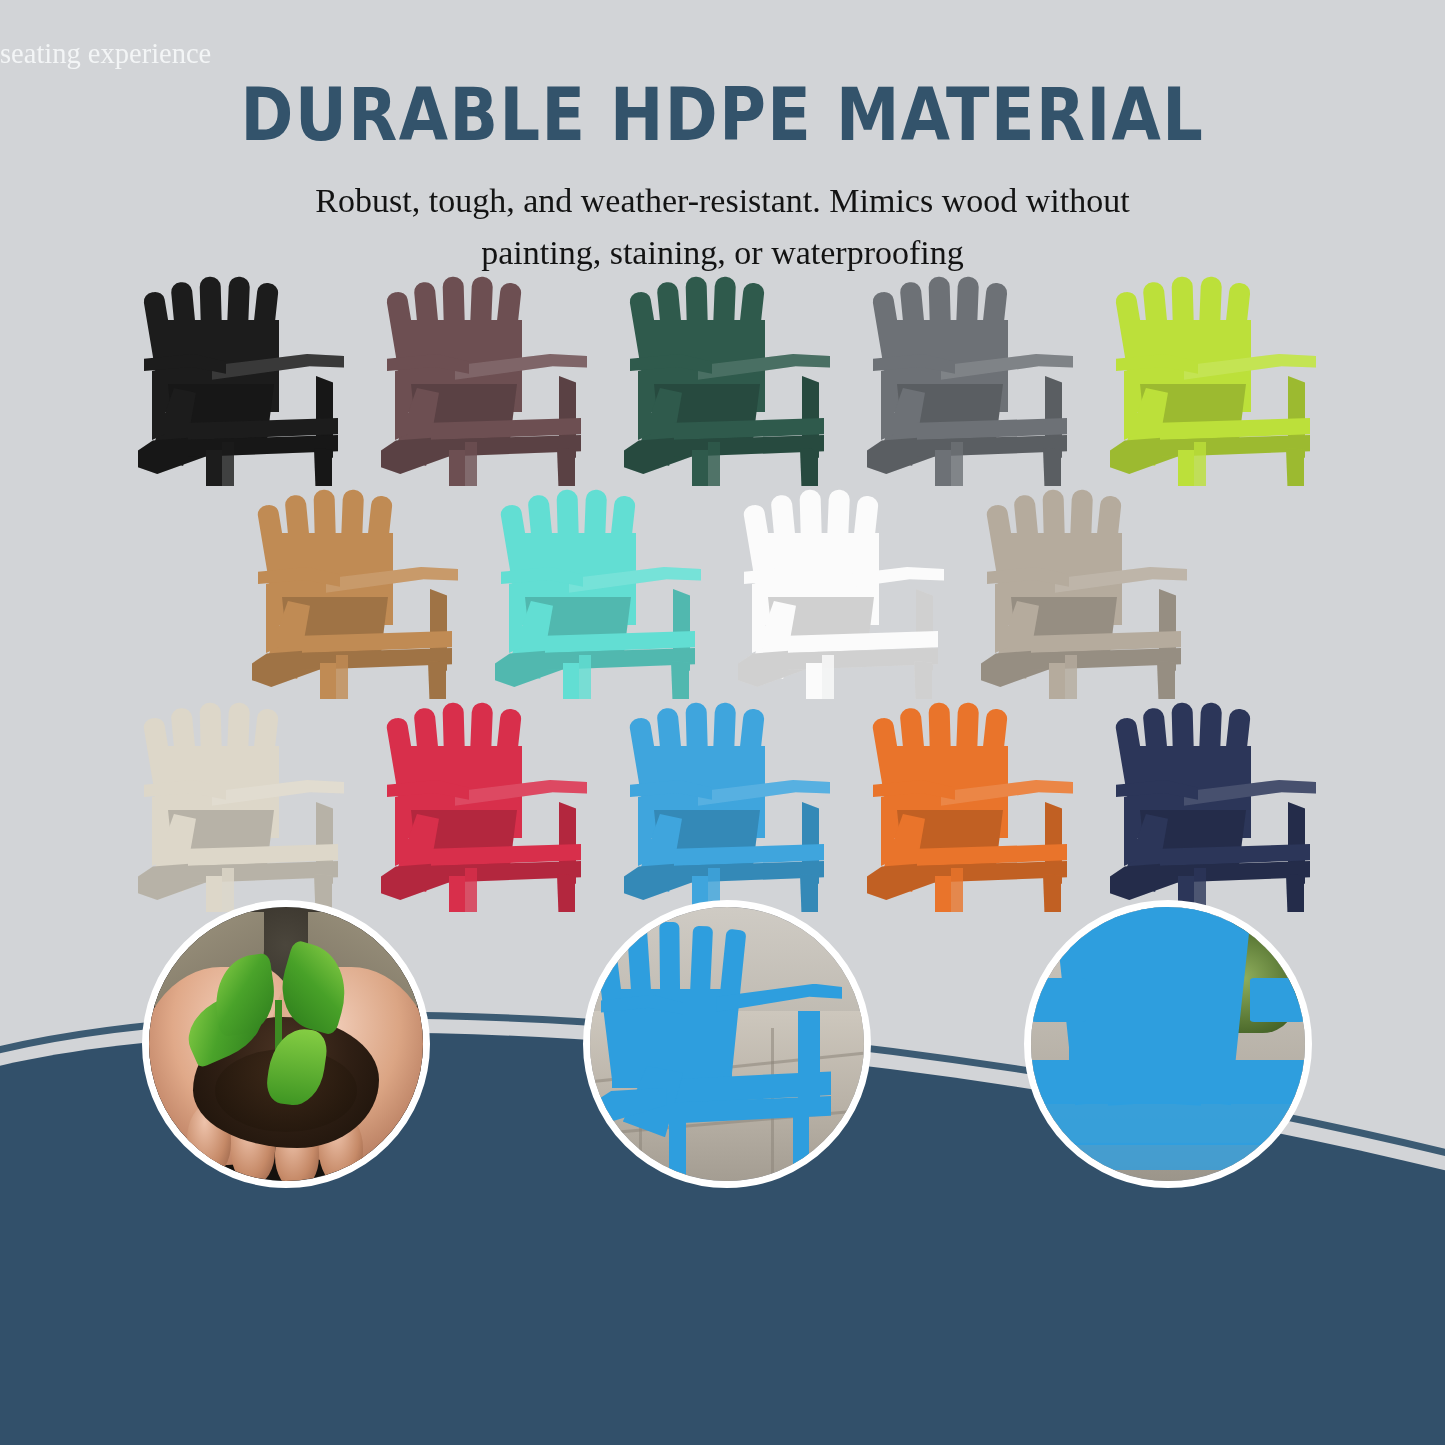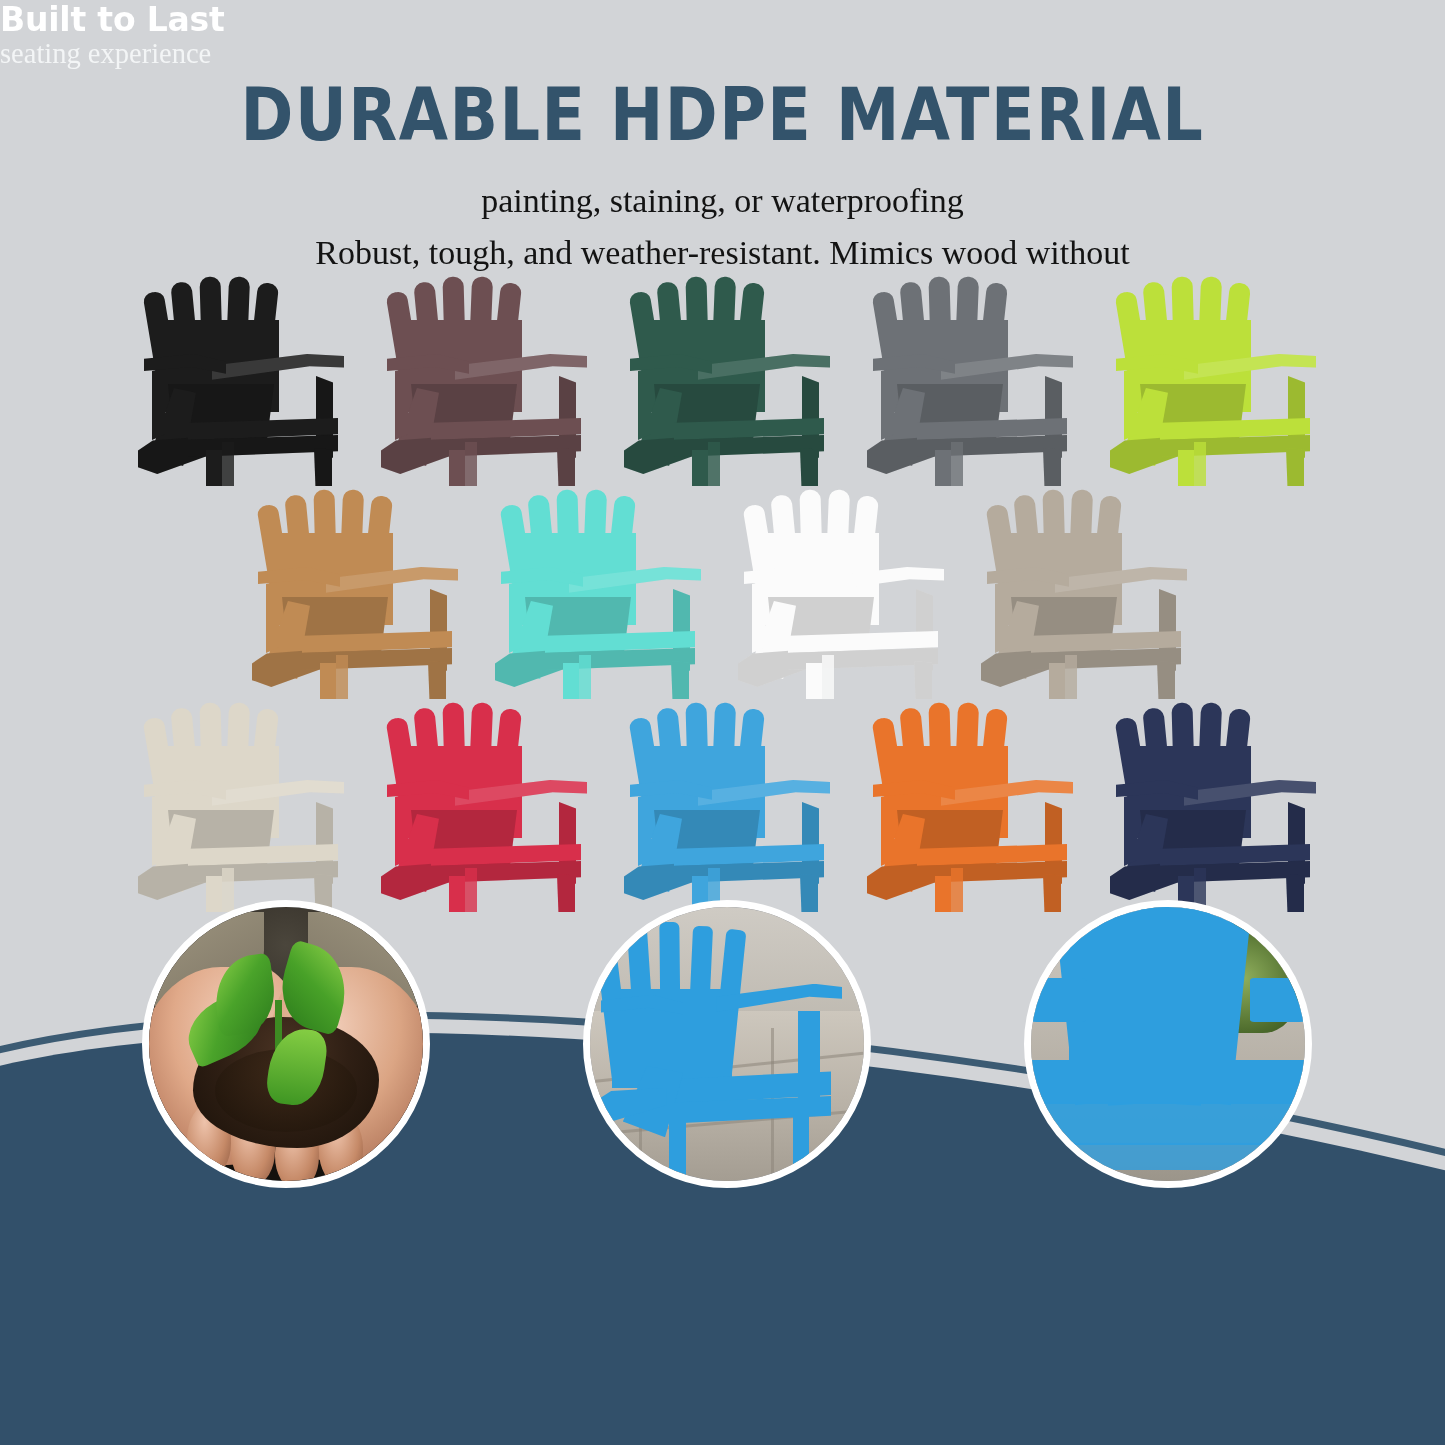--- a/index.html
+++ b/index.html
@@ -173,22 +173,22 @@
     font-family:"Liberation Serif","DejaVu Serif",serif;
     font-size:28.5px; line-height:1.26; color:#f3f5f6;
   }
 </style>
 </head>
 <body style="background: rgb(210, 212, 215);">
 
 <div id="header">
   <div id="page-title" style="color: rgb(51, 83, 107);">DURABLE HDPE MATERIAL</div>
   <div id="subtitle">
+    <div>Robust, tough, and weather-resistant. Mimics wood without</div>
     <div>painting, staining, or waterproofing</div>
-    <div>Robust, tough, and weather-resistant. Mimics wood without</div>
   </div>
 </div>
 
 <div id="chair-grid">
   <div class="chair-row">
       <div class="chair-cell" style="left: 138px;">
         <div class="chair">
           <i class="backpanel">
             <i class="slat s1" style="background: rgb(28, 28, 28);"></i>
             <i class="slat s2" style="background: rgb(28, 28, 28);"></i>
@@ -716,20 +716,19 @@
         <div style="position: absolute; background: rgb(46, 158, 222); left: -4%; top: 56%; width: 108%; height: 16%;"></div>
         <div style="position: absolute; background: rgb(46, 158, 222); left: -4%; top: 71%; width: 108%; height: 16%; opacity: 0.92;"></div>
         <div style="position: absolute; background: rgb(46, 158, 222); left: -4%; top: 86%; width: 108%; height: 10%; opacity: 0.8;"></div>
       </div>
   </div>
 </div>
 
 <div class="feature" id="feat1">
 </div>
 <div class="feature" id="feat2">
-  <h3>Built to Last</h3>
 </div>
 <div class="feature" id="feat3">
   <p>
     <br>
     <span>seating experience</span>
   </p>
 </div>
 
 </body></html>

